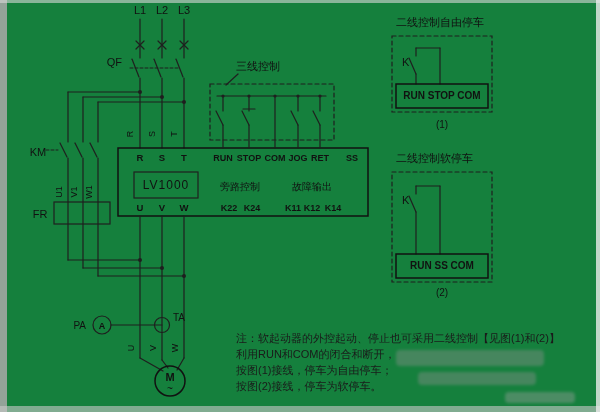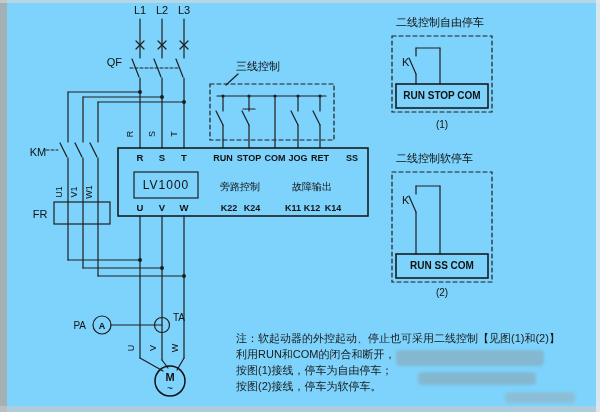--- a/index.html
+++ b/index.html
@@ -1,16 +1,16 @@
 <!DOCTYPE html>
 <html><head>
 <meta charset="utf-8">
 <style>
   html,body{margin:0;padding:0;background:#ffffff;}
-  #page{position:relative;width:600px;height:412px;background:#7dd3fc;overflow:hidden;
+  #page{position:relative;width:600px;height:412px;background:#15803d;overflow:hidden;
         font-family:"Liberation Sans",sans-serif;}
   svg{position:absolute;left:0;top:0;}
   .w{stroke:#1f1f1f;stroke-width:1.2;fill:none;stroke-linecap:round;}
   .wb{stroke:#111;stroke-width:1.5;fill:none;}
   .dash{stroke-dasharray:4 3;}
   .dash2{stroke-dasharray:3 2;stroke-width:1;}
   text{fill:#111;font-family:"Liberation Sans",sans-serif;}
   .t9{font-size:9px;}
   .t95{font-size:9.5px;}
   .t10{font-size:10px;}

